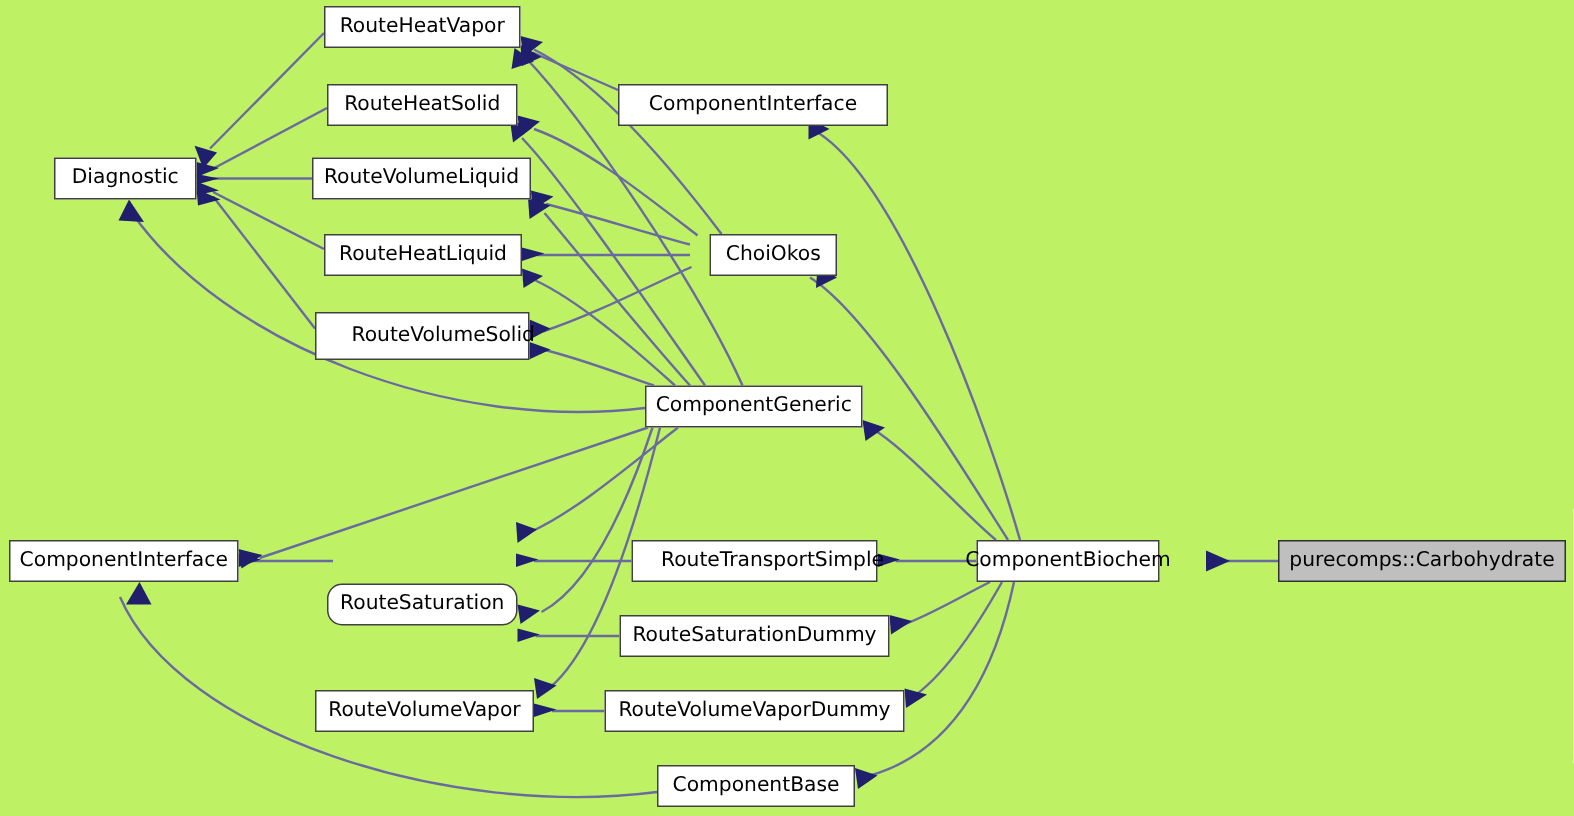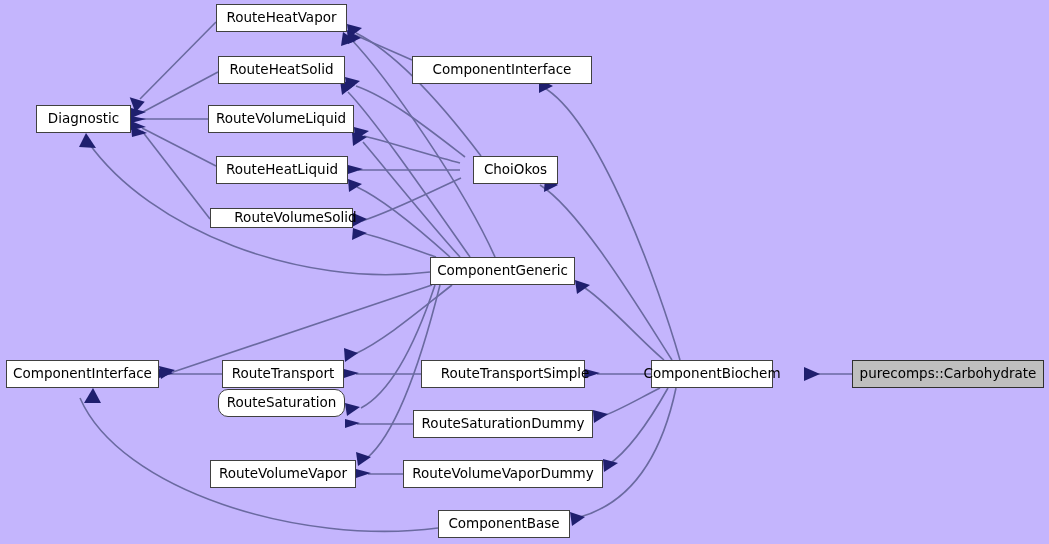--- a/index.html
+++ b/index.html
@@ -4,21 +4,21 @@
 <style>
   html, body {
     margin: 0;
     padding: 0;
     background: #ffffff;
   }
   #canvas {
     position: relative;
     width: 1049px;
     height: 544px;
-    background: #c4b5fd;
+    background: #bef264;
     overflow: hidden;
     font-family: "DejaVu Sans", sans-serif;
   }
   svg.edges {
     position: absolute;
     left: 0;
     top: 0;
     width: 1049px;
     height: 544px;
   }
@@ -160,32 +160,29 @@
   </div>
   <div class="node" style="left: 208px; top: 105px; width: 146px; height: 28px;">
     <span class="node-label">RouteVolumeLiquid</span>
   </div>
   <div class="node" style="left: 216px; top: 156px; width: 132px; height: 28px;">
     <span class="node-label">RouteHeatLiquid</span>
   </div>
   <div class="node" style="left: 460px; top: 156px; width: 85px; height: 28px; margin-left: 13px;">
     <span class="node-label">ChoiOkos</span>
   </div>
-  <div class="node" style="left: 210px; top: 208px; width: 143px; height: 20px; padding-left: 28px;">
+  <div class="node" style="left: 210px; top: 208px; width: 143px; height: 32px; padding-left: 28px;">
     <span class="node-label">RouteVolumeSolid</span>
   </div>
   <div class="node" style="left: 430px; top: 257px; width: 145px; height: 28px;">
     <span class="node-label">ComponentGeneric</span>
   </div>
   <div class="node" style="left: 6px; top: 360px; width: 153px; height: 28px;">
     <span class="node-label">ComponentInterface</span>
   </div>
-  <div class="node" style="left: 222px; top: 360px; width: 122px; height: 28px;">
-    <span class="node-label">RouteTransport</span>
-  </div>
   <div class="node" style="left: 421px; top: 360px; width: 164px; height: 28px; padding-left: 24px;">
     <span class="node-label">RouteTransportSimple</span>
   </div>
   <div class="node" style="left: 651px; top: 360px; width: 122px; height: 28px;">
     <span class="node-label">ComponentBiochem</span>
   </div>
   <div class="node highlight" style="left: 852px; top: 360px; width: 192px; height: 28px; background: rgb(191, 191, 191);">
     <span class="node-label">purecomps::Carbohydrate</span>
   </div>
   <div class="node" style="left: 218px; top: 389px; width: 127px; height: 28px; border-radius: 10px;">

